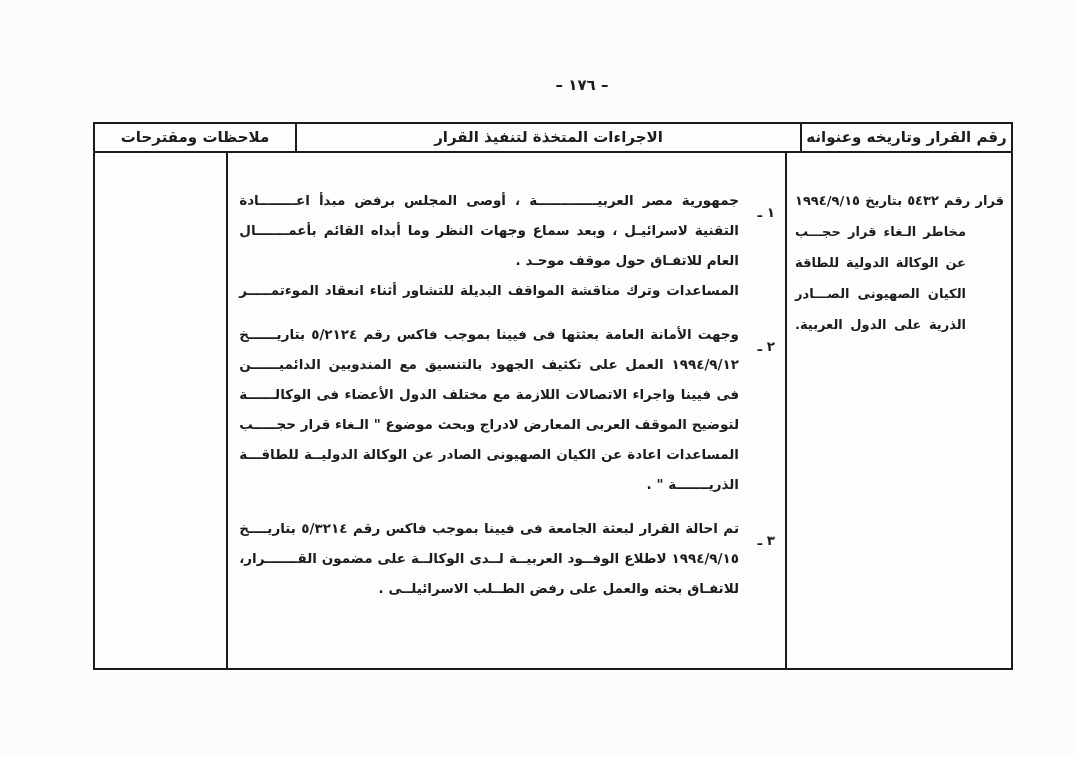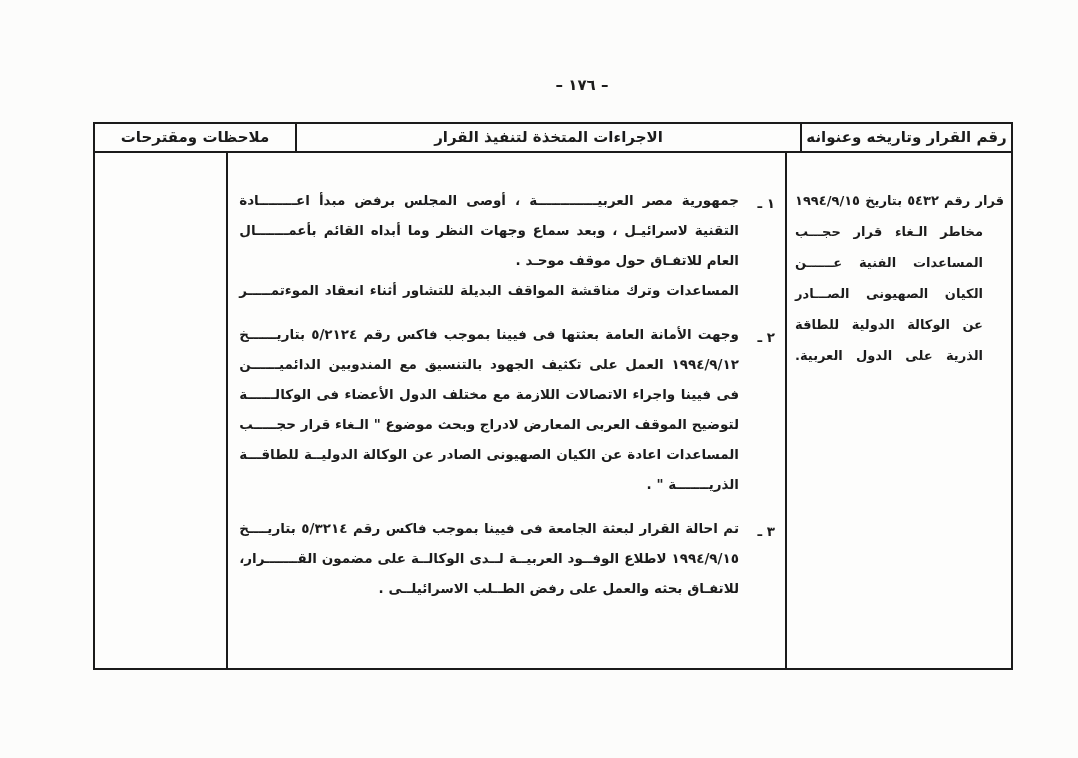--- a/index.html
+++ b/index.html
@@ -24,48 +24,47 @@
   .c-decision{flex:0 0 209px;}
   .c-proc{flex:0 0 503px;border-left:2px solid #1b1b1b;border-right:2px solid #1b1b1b;}
   .c-notes{flex:1;}
   .hcell{
     text-align:center;font-weight:bold;font-size:15px;line-height:26px;
     white-space:nowrap;overflow:hidden;
   }
   
   .bcell.c-decision{padding:32px 7px 12px 8px;font-weight:bold;font-size:13px;}
   .dline{line-height:31px;text-align:justify;text-align-last:justify;white-space:nowrap;}
-  .dline.ind{margin-right:21px;}
+  .dline.ind{margin-right:38px;}
   
   .bcell.c-proc{padding:32px 9px 0 11px;font-weight:bold;font-size:13.5px;}
   .item{position:relative;padding-right:37px;margin-bottom:14px;}
-  .marker{position:absolute;right:1px;top:3px;line-height:30px;}
+  .marker{position:absolute;right:1px;top:12px;line-height:30px;}
   .ln{line-height:30px;text-align:justify;text-align-last:justify;white-space:nowrap;}
   .ln.tail{text-align:right;text-align-last:right;}
   .bcell.c-notes{padding:10px;}
 </style>
 </head>
 <body>
 
 <div class="page-number">– ١٧٦ –</div>
 
 <div class="doc-table">
   <div class="hrow">
     <div class="hcell c-decision">رقم القرار وتاريخه وعنوانه</div>
     <div class="hcell c-proc">الاجراءات المتخذة لتنفيذ القرار</div>
     <div class="hcell c-notes">ملاحظات ومقترحات</div>
   </div>
   <div class="brow">
 
     <div class="bcell c-decision">
       <div class="dline">قرار رقم ٥٤٣٢ بتاريخ ١٩٩٤/٩/١٥</div>
       <div class="dline ind">مخاطر الـغاء قرار حجـــب</div>
-      <div class="dline ind">المساعدات الفنية عــــــن</div>
+      <div class="dline ind">عن الوكالة الدولية للطاقة</div>
       <div class="dline ind">الكيان الصهيونى الصـــادر</div>
-      <div class="dline ind">عن الوكالة الدولية للطاقة</div>
       <div class="dline ind">الذرية على الدول العربية.</div>
     </div>
 
     <div class="bcell c-proc">
       <div class="item">
         <span class="marker">١ ـ</span>
         <div class="lines">
           <div class="ln">جمهورية مصر العربيـــــــــــــة ، أوصى المجلس برفض مبدأ اعــــــــادة</div>
           <div class="ln">التقنية لاسرائيـل ، وبعد سماع وجهات النظر وما أبداه القائم بأعمـــــــال</div>
           <div class="ln tail">العام للاتفـاق حول موقف موحـد .</div>

